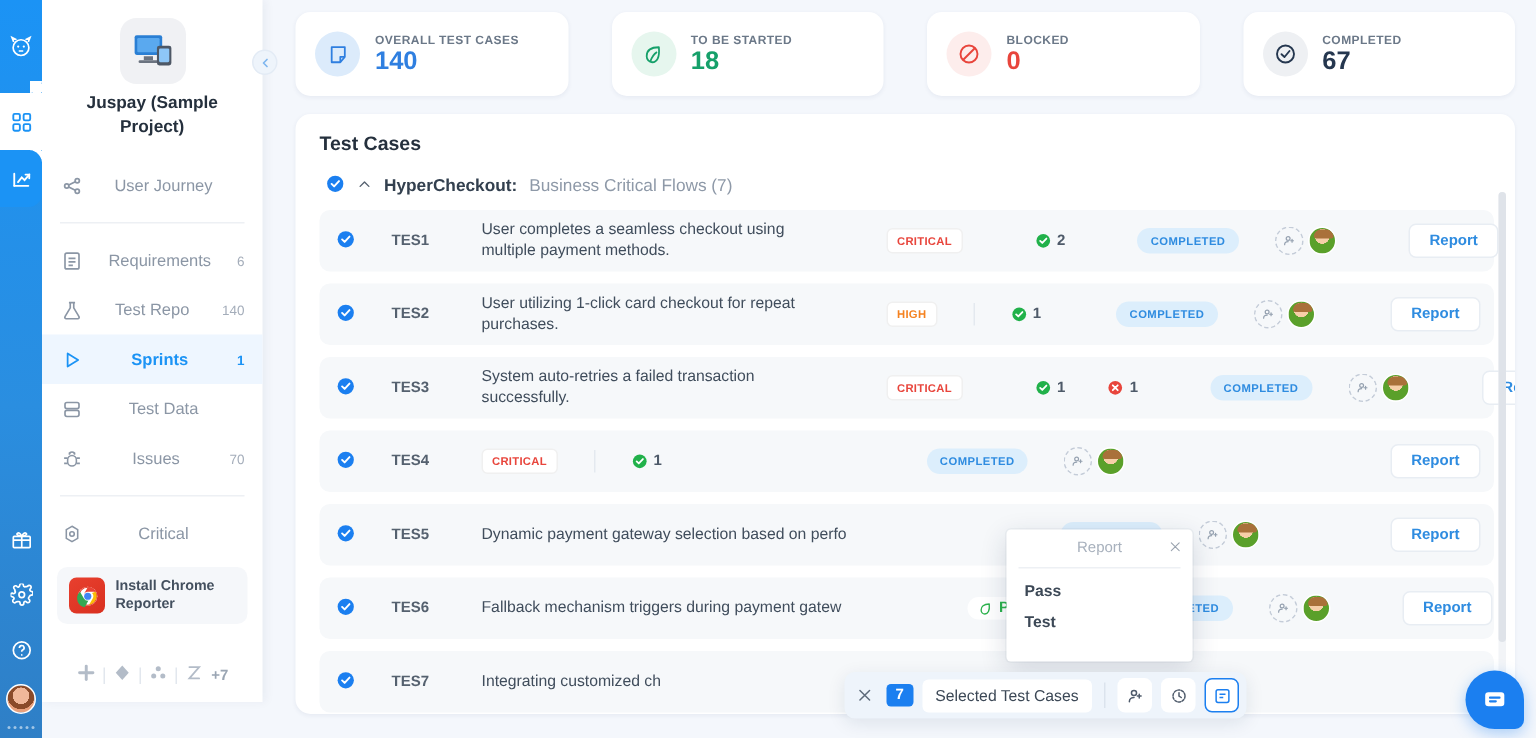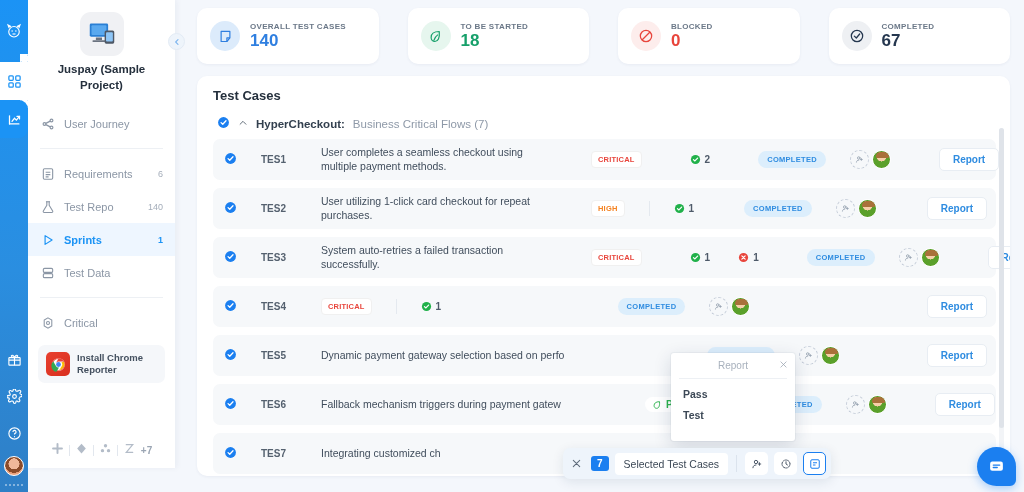--- a/index.html
+++ b/index.html
@@ -45,21 +45,21 @@
     width:147px; flex:0 0 147px; height:468px; background:#fff; position:relative;
     z-index:20; box-shadow:2px 0 6px rgba(16,40,80,.05);
     display:flex; flex-direction:column;
   }
   .proj { padding:12px 10px 4px; text-align:center; }
   .proj-logo {
     width:44px;height:44px;border-radius:11px;background:#f0f1f4;margin:0 auto 6px;
     display:flex;align-items:center;justify-content:center;
   }
   .proj-name { font-size:11.5px; font-weight:700; color:#25303d; line-height:1.35; }
-  .nav { padding-top:10px; }
+  .nav { padding-top:10px;text-align:center; }
   .nav-item {
     display:flex; align-items:center; height:33px; padding:0 12px; gap:9px;
     color:#8b96a5; font-size:11px; position:relative; cursor:pointer;
   }
   .nav-item .ico { width:15px;height:15px;display:flex;align-items:center;justify-content:center;flex:0 0 15px; }
   .nav-item .lbl { flex:1 1 auto; white-space:nowrap; }
   .nav-item .cnt { font-size:9px; color:#a4adba; }
   .nav-item.active { background:#eef6ff; color:#1b93f5; font-weight:600; }
   .nav-item.active .cnt { color:#1b93f5; }
   .nav-sep { height:1px; background:#edf0f4; margin:8px 12px; }
@@ -319,20 +319,30 @@
         <span class="ico">
           <svg width="14" height="14" viewBox="0 0 24 24" fill="none" stroke="currentColor" stroke-width="1.9">
             <rect x="4" y="4" width="16" height="7" rx="2.2"></rect>
               <rect x="4" y="13" width="16" height="7" rx="2.2"></rect>
           </svg>
         </span>
         <span class="lbl">Test Data</span>
         <span class="cnt"></span>
       </div>
 
+      <div class="nav-item">
+        <span class="ico">
+          <svg width="14" height="14" viewBox="0 0 24 24" fill="none" stroke="currentColor" stroke-width="1.8">
+            <rect x="7" y="8" width="10" height="12" rx="5"></rect>
+            <path d="M9 7a3 3 0 0 1 6 0M3 11h4M17 11h4M3 17h4M17 17h4M8.5 4.5 10 6.5M15.5 4.5 14 6.5"></path>
+          </svg>
+        </span>
+        <span class="lbl">Issues</span>
+        <span class="cnt">70</span>
+      </div>
 
       <div class="nav-sep"></div>
 
       <div class="nav-item">
         <span class="ico">
           <svg width="14" height="14" viewBox="0 0 24 24" fill="none" stroke="currentColor" stroke-width="1.8">
             <circle cx="12" cy="12" r="2.6"></circle>
             <path d="M12 3.2 18.5 7v10L12 20.8 5.5 17V7z"></path>
           </svg>
         </span>

